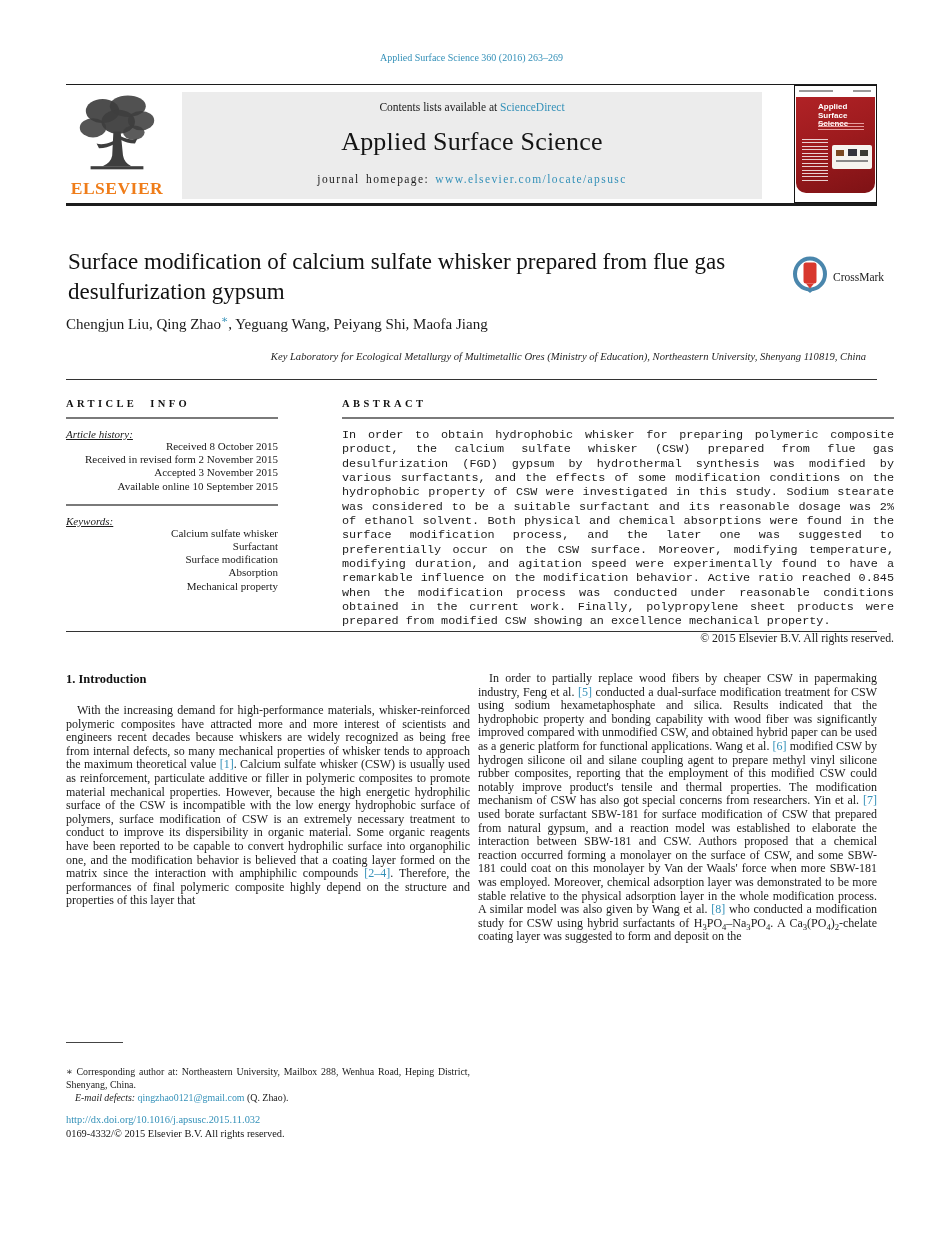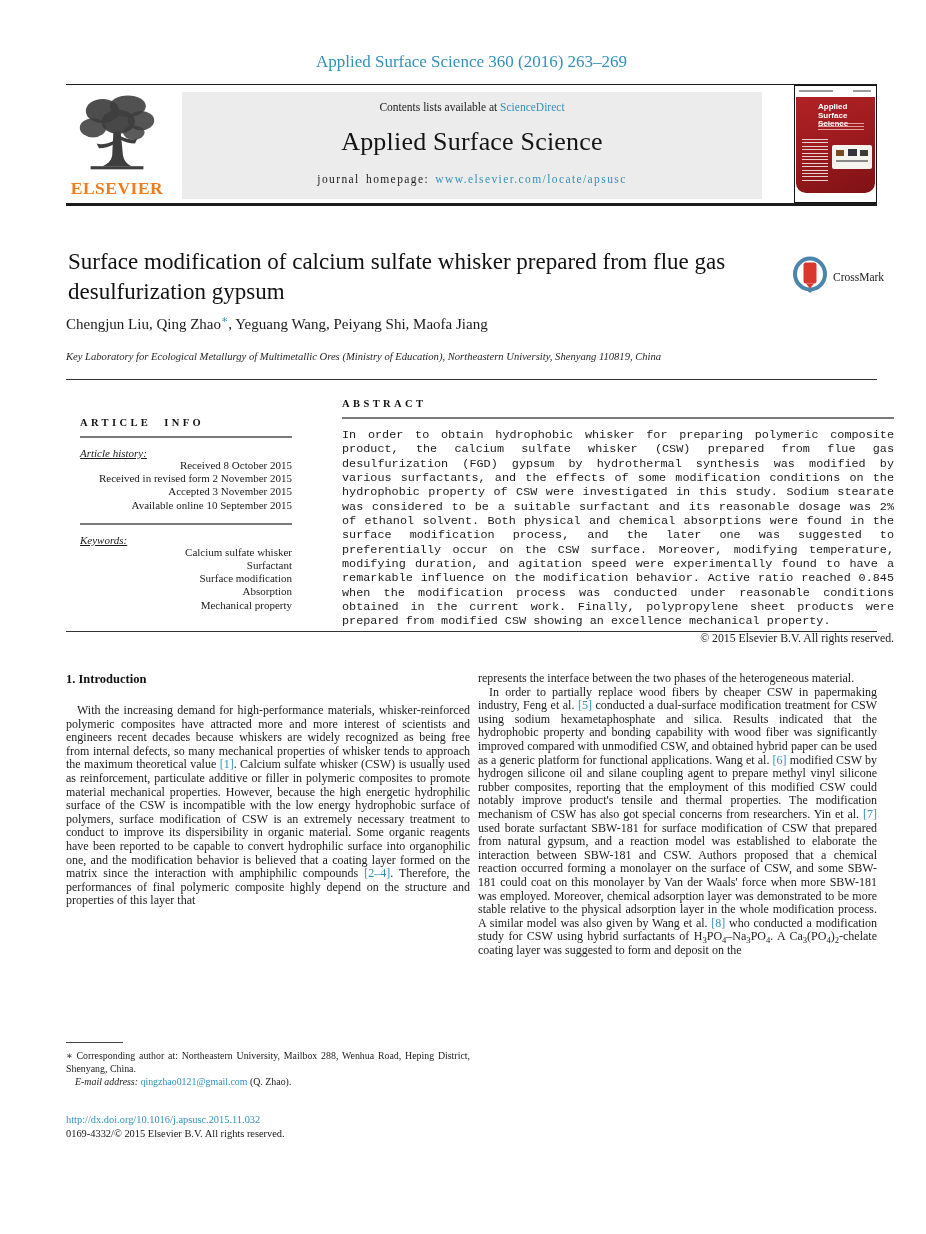--- a/index.html
+++ b/index.html
@@ -17,21 +17,21 @@
     color:var(--ink);
   }
   .abs{position:absolute;}
   .teal{color:var(--teal);text-decoration:none;cursor:pointer;}
   .seg-link{color:var(--teal);cursor:pointer;}
   .seg-italic{font-style:italic;}
   sub{font-size:72%;line-height:0;}
   sup{font-size:72%;line-height:0;}
 
   
-  .citation{top:52px;left:66px;width:811px;text-align:center;font-size:17px;color:var(--teal);}
+  .citation{top:52px;left:66px;width:811px;text-align:center;font-size:10px;color:var(--teal);}
 
   
   .rule{background:#1c1c1c;}
   .rule-top{top:84px;left:66px;width:811px;height:1.3px;}
   .rule-thick{top:203px;left:66px;width:811px;height:3px;}
   .rule-aff{top:379px;left:66px;width:811px;height:1.2px;background:#333;}
   .rule-mid2{top:631px;left:66px;width:811px;height:1.2px;background:#333;}
 
   
   .banner-gray{top:92px;left:182px;width:580px;height:107px;background:#ececec;text-align:center;}
@@ -58,45 +58,45 @@
   .cover-inset .m1{left:4px;top:5px;width:8px;height:6px;background:#7a4a22;}
   .cover-inset .m2{left:16px;top:4px;width:9px;height:7px;background:#34343c;}
   .cover-inset .m3{left:28px;top:5px;width:8px;height:6px;background:#3c3c34;}
   .cover-inset .m4{left:4px;top:15px;width:32px;height:2px;background:#888;}
 
   
   .title{top:247px;left:68px;width:706px;font-size:23px;line-height:30px;font-weight:normal;color:#111;}
   .crossmark{top:256px;left:792px;width:92px;display:flex;align-items:center;gap:5px;}
   .crossmark-label{font-size:11.5px;color:#222;}
   .authors{top:316px;left:66px;width:740px;font-size:15px;}
-  .affiliation{top:351px;left:66px;width:800px;font-size:10.6px;font-style:italic;color:#1f1f1f;}
-
-  
-  .info-col{top:398px;left:80px;width:212px;margin-top:19px;}
+  .affiliation{top:351px;left:66px;width:800px;font-size:10.6px;font-style:italic;color:#1f1f1f;text-align:right;}
+
+  
+  .info-col{top:398px;left:66px;width:212px;}
   .abs-col{top:398px;left:342px;width:552px;}
   .block-heading{font-size:10.5px;font-weight:bold;letter-spacing:3.4px;word-spacing:7px;color:#111;}
   .head-rule{height:2px;background:var(--gray-rule);margin-top:8px;}
   .info-label{font-style:italic;font-size:11px;margin-top:9px;text-decoration:underline;}
   .info-line{font-size:11px;line-height:13.2px;text-align:right;}
   .info-col .head-rule.second{margin-top:11px;}
   .abstract-text{margin-top:9px;font-size:11.8px;line-height:14.35px;text-align:justify;hyphens:auto;font-family:Liberation Mono, monospace;}
   .abstract-copyright{margin-top:2px;font-size:11.8px;text-align:right;}
 
   
   .body-left{top:672px;left:66px;width:404px;}
   .body-right{top:672px;left:478px;width:399px;}
   .section-heading{font-size:12.5px;font-weight:bold;color:#111;}
   .para{font-size:12px;line-height:13.6px;text-align:justify;hyphens:auto;}
   .para.gap{margin-top:17px;}
   .para.indent{text-indent:11px;}
 
   
   .footnote{top:1042px;left:66px;width:404px;}
   .fn-rule{width:57px;height:1.2px;background:#444;}
-  .fn-text{margin-top:6px;font-size:9.9px;line-height:13px;text-align:justify;}
+  .fn-text{margin-top:22px;font-size:9.9px;line-height:13px;text-align:justify;}
   .fn-text.indent{text-indent:9px;margin-top:0;}
   .footer{top:1114px;left:66px;width:500px;}
   .doi{font-size:10.4px;color:var(--teal);}
   .issn{font-size:10.4px;margin-top:3px;color:#151515;}
 </style>
 </head>
 <body>
 
 <div class="abs citation">Applied Surface Science 360 (2016) 263–269</div>
 
@@ -196,26 +196,25 @@
 </div>
 
 <div class="abs rule-mid2" style="position:absolute;"></div>
 
 <div class="abs body-left">
   <h2 class="section-heading">1. Introduction</h2>
   <p class="para gap indent"><span>With the increasing demand for high-performance materials, whisker-reinforced polymeric composites have attracted more and more interest of scientists and engineers recent decades because whiskers are widely recognized as being free from internal defects, so many mechanical properties of whisker tends to approach the maximum theoretical value </span><span class="seg-link">[1]</span><span>. Calcium sulfate whisker (CSW) is usually used as reinforcement, particulate additive or filler in polymeric composites to promote material mechanical properties. However, because the high energetic hydrophilic surface of the CSW is incompatible with the low energy hydrophobic surface of polymers, surface modification of CSW is an extremely necessary treatment to conduct to improve its dispersibility in organic material. Some organic reagents have been reported to be capable to convert hydrophilic surface into organophilic one, and the modification behavior is believed that a coating layer formed on the matrix since the interaction with amphiphilic compounds </span><span class="seg-link">[2–4]</span><span>. Therefore, the performances of final polymeric composite highly depend on the structure and properties of this layer that</span></p>
 </div>
 
 <div class="abs body-right">
-  <p class="para"><span>represents the interface between the two phases of the heterogeneous material.</span></p>
   <p class="para indent"><span>In order to partially replace wood fibers by cheaper CSW in papermaking industry, Feng et al. </span><span class="seg-link">[5]</span><span> conducted a dual-surface modification treatment for CSW using sodium hexametaphosphate and silica. Results indicated that the hydrophobic property and bonding capability with wood fiber was significantly improved compared with unmodified CSW, and obtained hybrid paper can be used as a generic platform for functional applications. Wang et al. </span><span class="seg-link">[6]</span><span> modified CSW by hydrogen silicone oil and silane coupling agent to prepare methyl vinyl silicone rubber composites, reporting that the employment of this modified CSW could notably improve product's tensile and thermal properties. The modification mechanism of CSW has also got special concerns from researchers. Yin et al. </span><span class="seg-link">[7]</span><span> used borate surfactant SBW-181 for surface modification of CSW that prepared from natural gypsum, and a reaction model was established to elaborate the interaction between SBW-181 and CSW. Authors proposed that a chemical reaction occurred forming a monolayer on the surface of CSW, and some SBW-181 could coat on this monolayer by Van der Waals' force when more SBW-181 was employed. Moreover, chemical adsorption layer was demonstrated to be more stable relative to the physical adsorption layer in the whole modification process. A similar model was also given by Wang et al. </span><span class="seg-link">[8]</span><span> who conducted a modification study for CSW using hybrid surfactants of H</span><sub>3</sub><span>PO</span><sub>4</sub><span>–Na</span><sub>3</sub><span>PO</span><sub>4</sub><span>. A Ca</span><sub>3</sub><span>(PO</span><sub>4</sub><span>)</span><sub>2</sub><span>-chelate coating layer was suggested to form and deposit on the</span></p>
 </div>
 
 <div class="abs footnote">
   <div class="fn-rule"></div>
   <p class="fn-text"><span>∗ Corresponding author at: Northeastern University, Mailbox 288, Wenhua Road, Heping District, Shenyang, China.</span></p>
-  <p class="fn-text indent"><span class="seg-italic">E-mail address: </span><span class="seg-link">qingzhao0121@gmail.com</span><span> (Q. Zhao).</span></p>
+  <p class="fn-text indent"><span class="seg-italic">E-mail defects: </span><span class="seg-link">qingzhao0121@gmail.com</span><span> (Q. Zhao).</span></p>
 </div>
 
 <div class="abs footer">
   <div class="doi">http://dx.doi.org/10.1016/j.apsusc.2015.11.032</div>
   <div class="issn">0169-4332/© 2015 Elsevier B.V. All rights reserved.</div>
 </div>
 
 </body></html>

